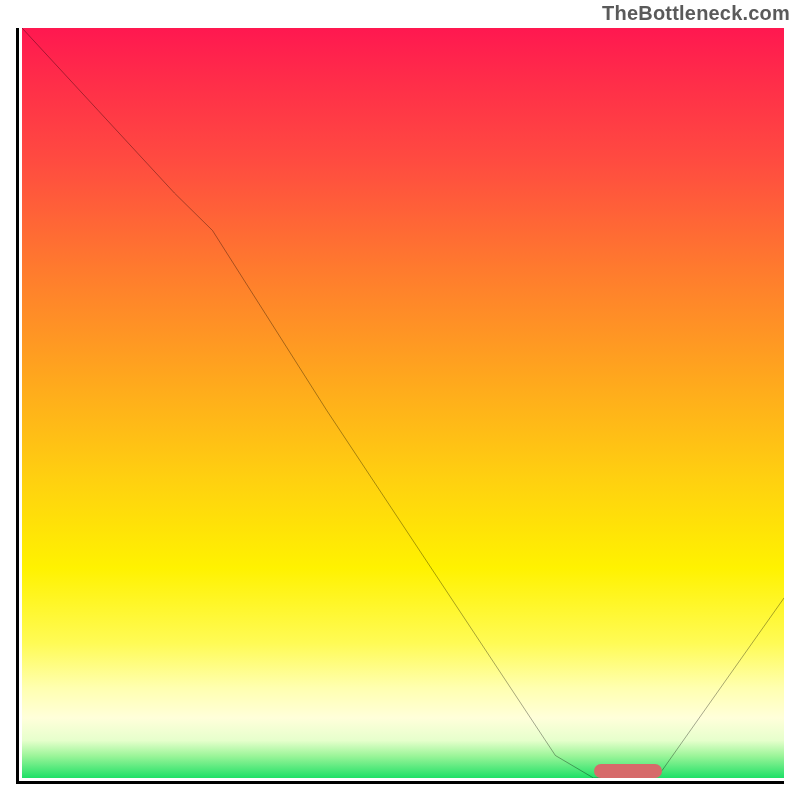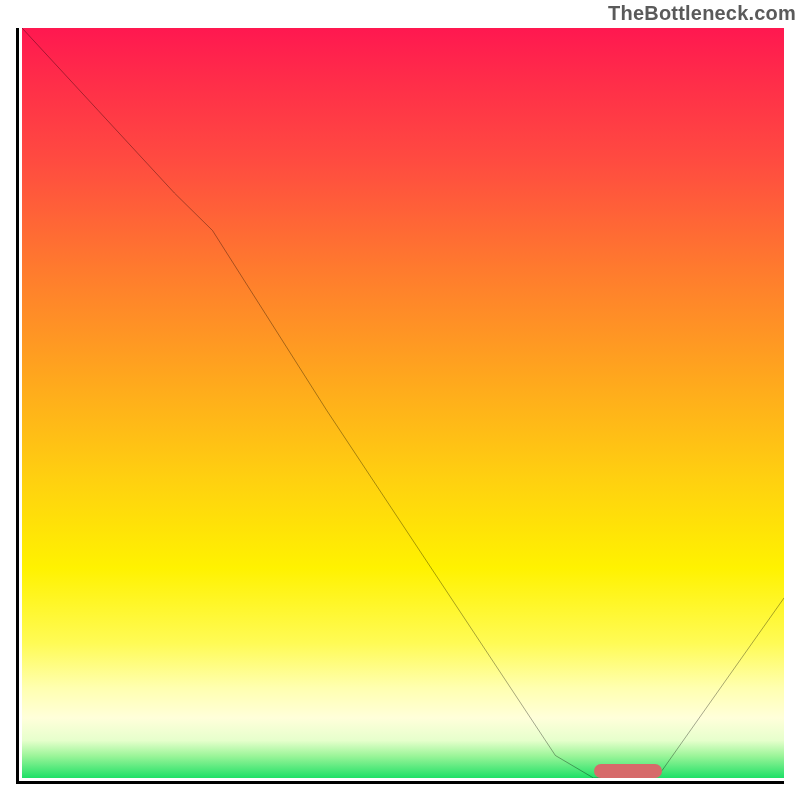--- a/index.html
+++ b/index.html
@@ -53,21 +53,21 @@
   }
   .marker {
     position: absolute;
     height: 14px;
     border-radius: 7px;
     background: #d66a6a;
   }
   .watermark {
     position: absolute;
     top: 2px;
-    right: 4px;
+    right: 10px;
     font: 600 20px Arial, Helvetica, sans-serif;
     color: #5a5a5a;
     letter-spacing: 0.2px;
   }
 </style>
 </head>
 <body>
 
 <div class="chart-wrap">
   <div class="watermark">TheBottleneck.com</div>

